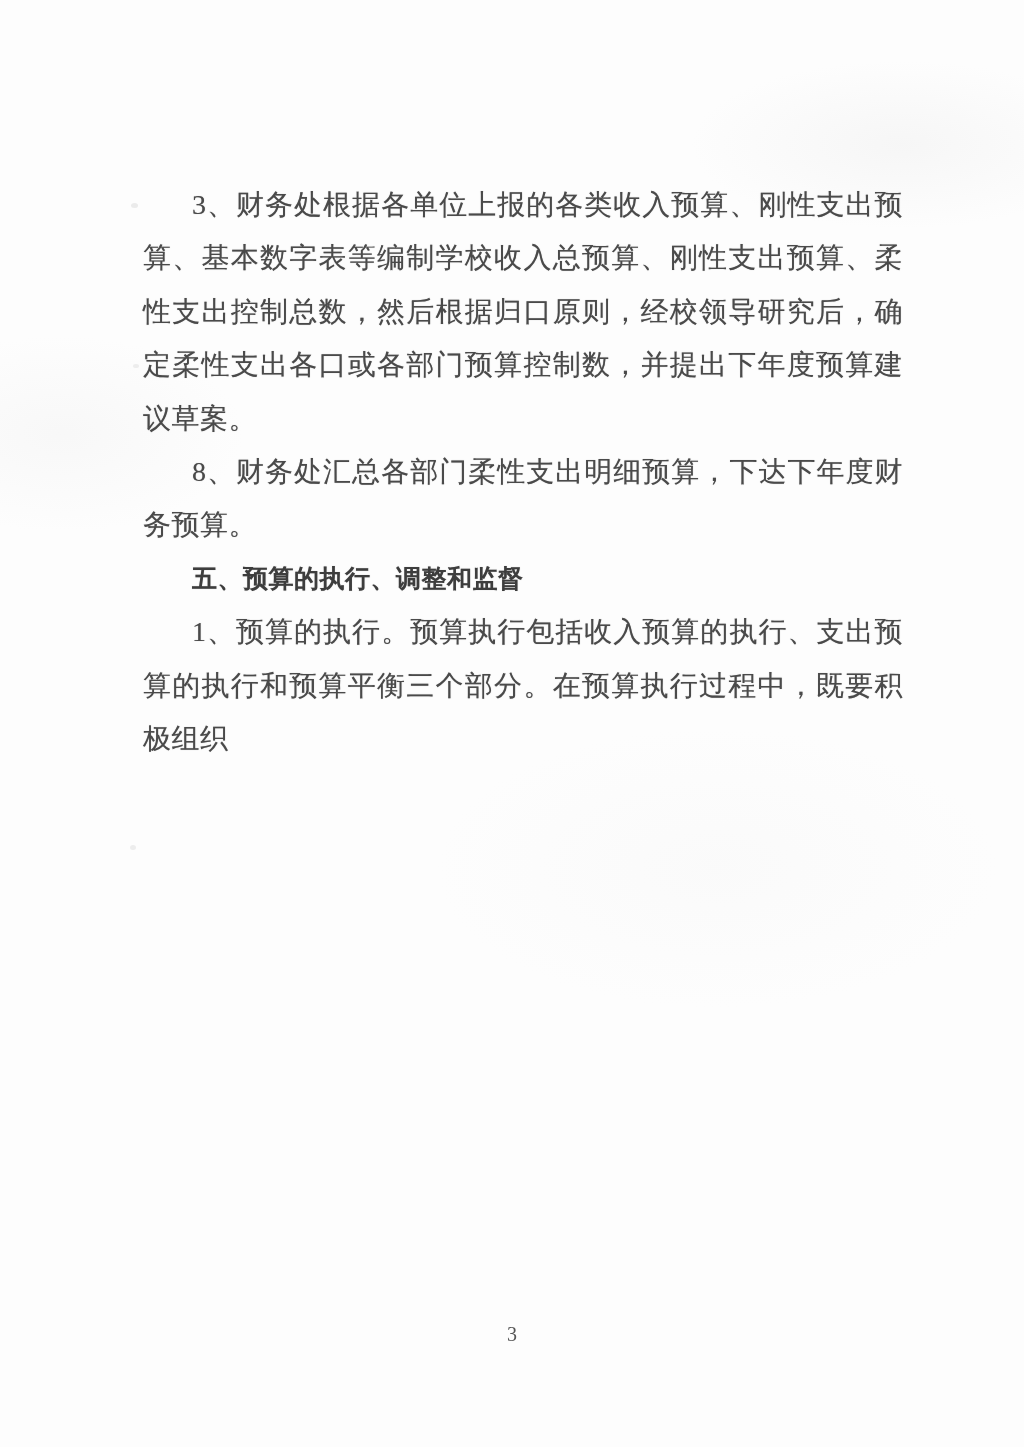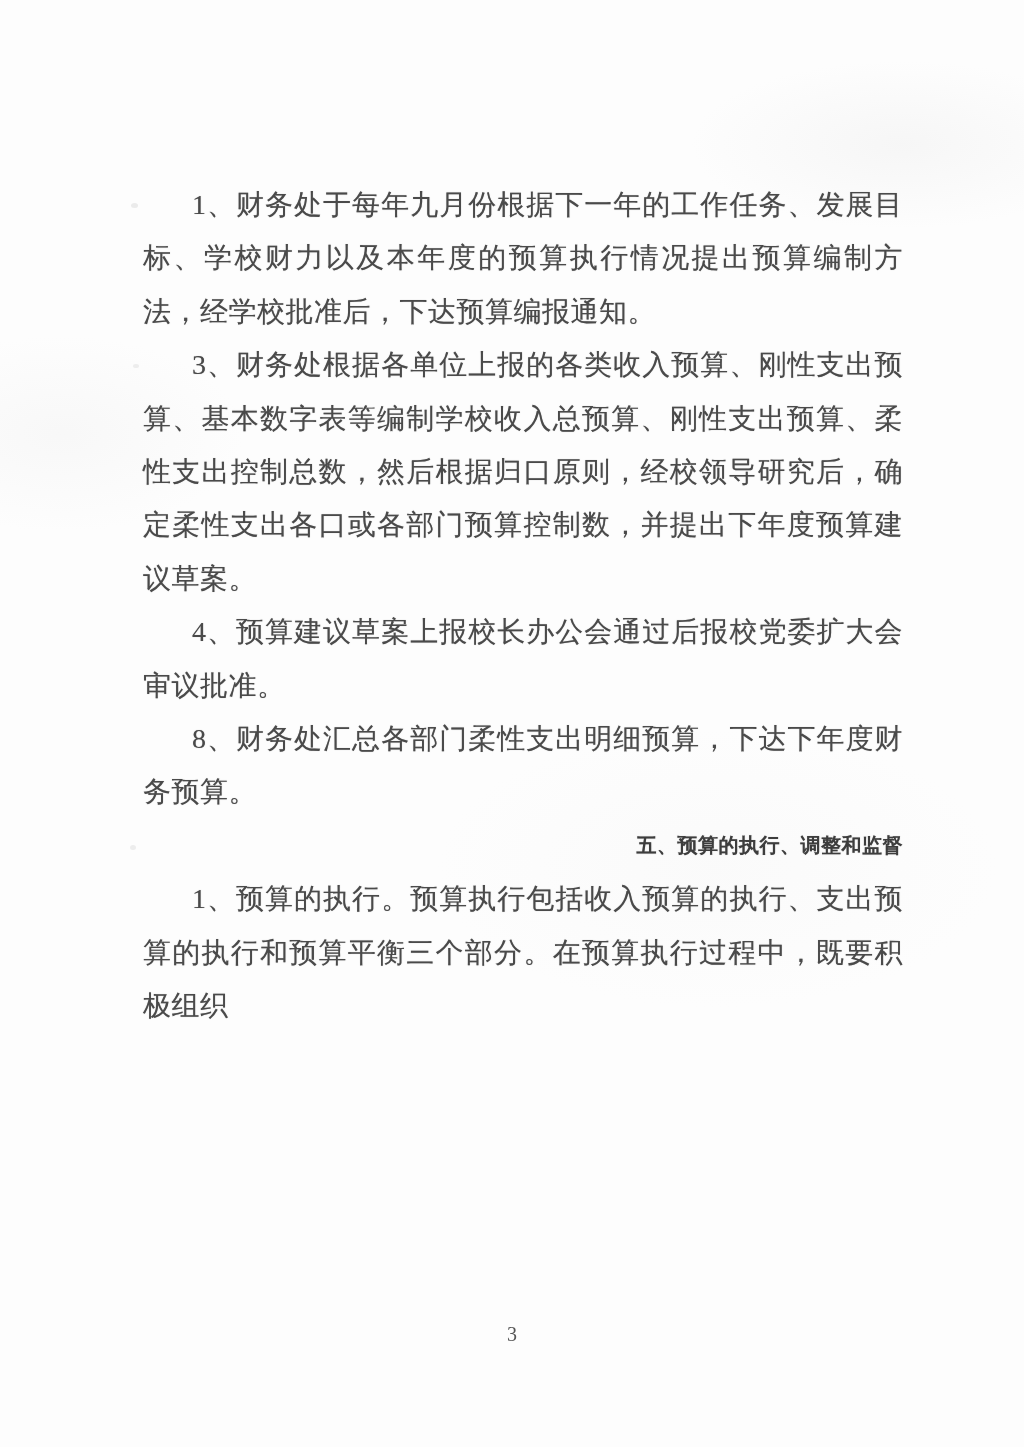--- a/index.html
+++ b/index.html
@@ -32,26 +32,26 @@
     text-justify: inter-character;
     letter-spacing: 0.5px;
     text-shadow: 0 0 0.8px rgba(90, 90, 90, 0.55);
   }
   .doc-text p.para {
     margin: 0;
     text-indent: 49px;
   }
   .doc-text h2.heading {
     margin: 0;
-    font-size: 20px;
+    font-size: 25px;
     line-height: 53.4px;
     font-weight: bold;
     color: #3d3d3d;
     text-indent: 49px;
-    text-align: right;
+    text-align: left;
   }
   .page-footer {
     position: absolute;
     left: 0;
     top: 1322px;
     width: 100%;
     text-align: center;
     font-size: 20px;
     line-height: 24px;
     color: #555555;
@@ -70,23 +70,21 @@
 <body>
 
 <div class="page">
 
   <div class="speck s1"></div>
   <div class="speck s2"></div>
   <div class="speck s3"></div>
   <div class="speck s4"></div>
 
   <div class="doc-text">
-    <p class="para">1、财务处于每年九月份根据下一年的工作任务、发展目标、学校财力以及本年度的预算执行情况提出预算编制方法，经学校批准后，下达预算编报通知。</p>
     <p class="para">3、财务处根据各单位上报的各类收入预算、刚性支出预算、基本数字表等编制学校收入总预算、刚性支出预算、柔性支出控制总数，然后根据归口原则，经校领导研究后，确定柔性支出各口或各部门预算控制数，并提出下年度预算建议草案。</p>
-    <p class="para">4、预算建议草案上报校长办公会通过后报校党委扩大会审议批准。</p>
     <p class="para">8、财务处汇总各部门柔性支出明细预算，下达下年度财务预算。</p>
     <h2 class="heading">五、预算的执行、调整和监督</h2>
     <p class="para">1、预算的执行。预算执行包括收入预算的执行、支出预算的执行和预算平衡三个部分。在预算执行过程中，既要积极组织</p>
   </div>
 
   <div class="page-footer">3</div>
 
 </div>
 
 </body></html>

